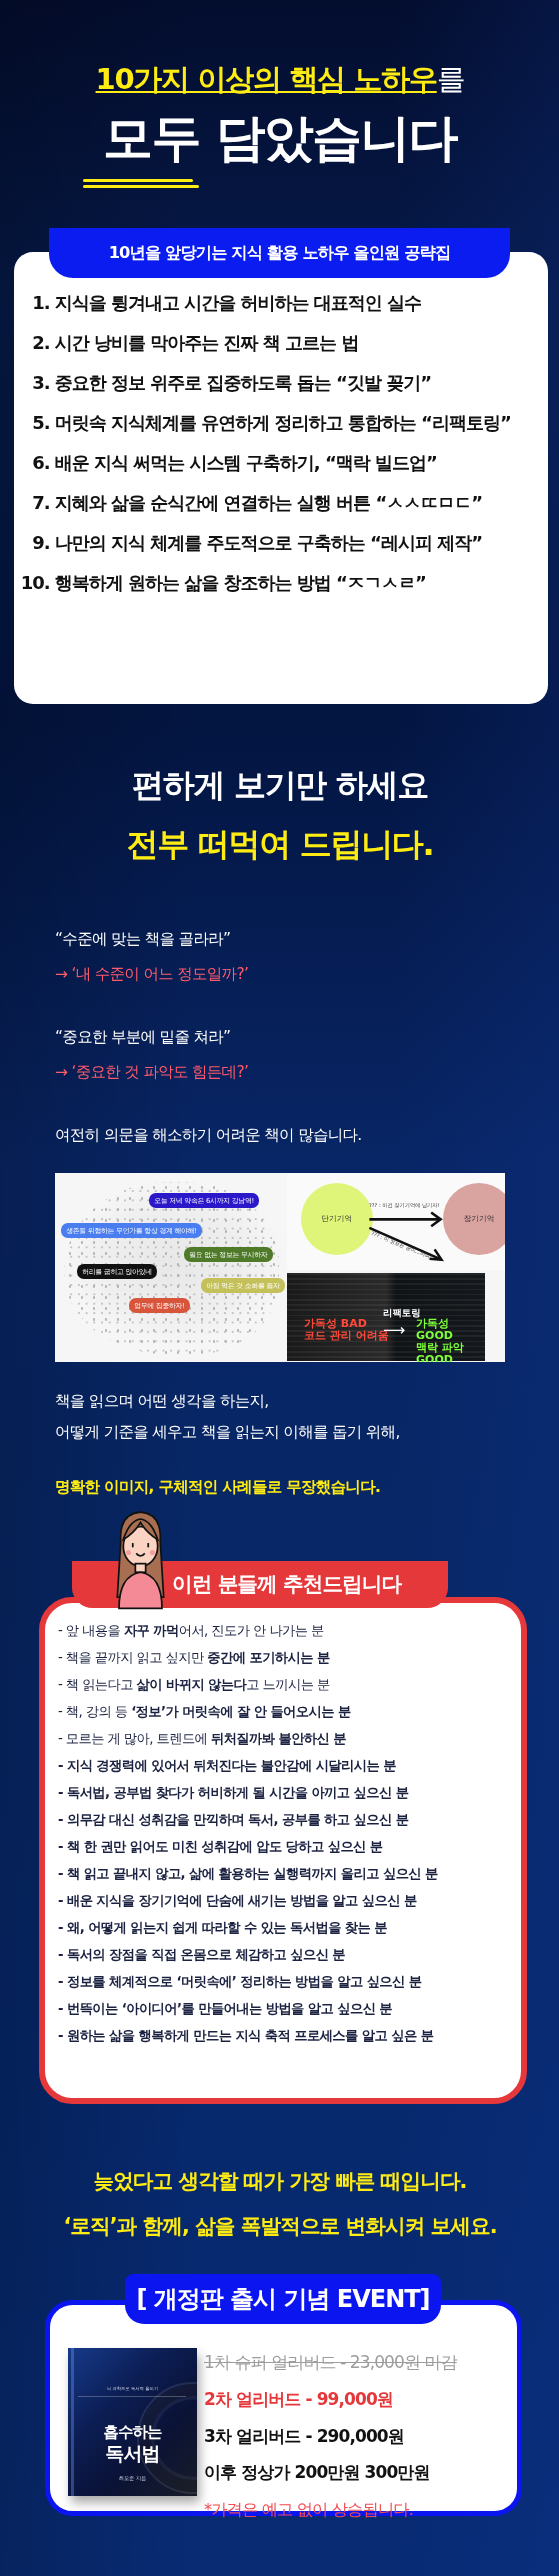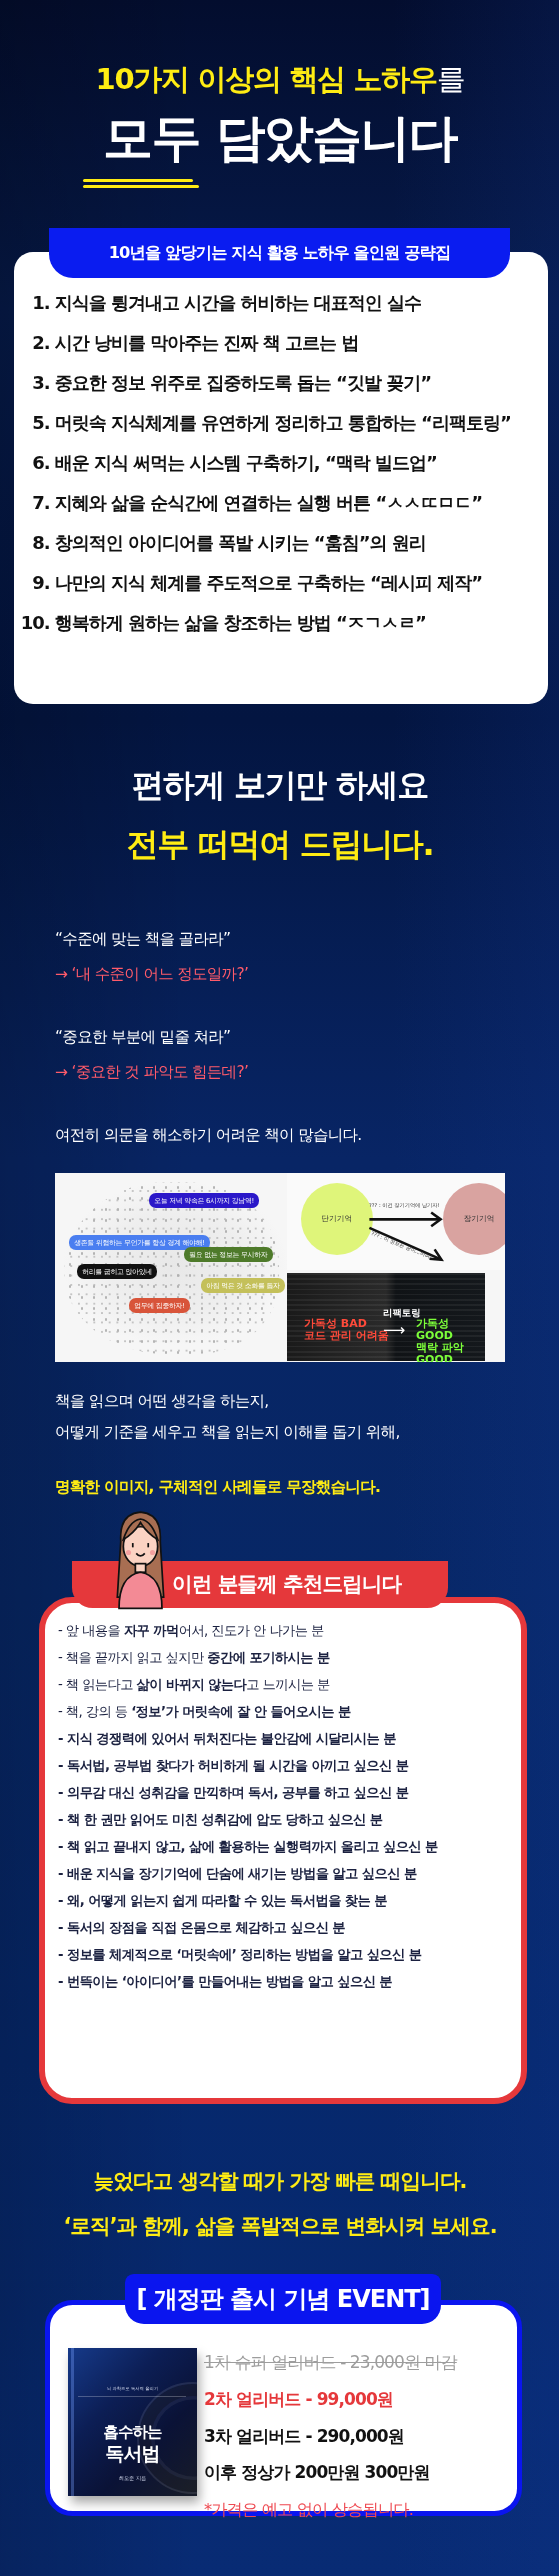--- a/index.html
+++ b/index.html
@@ -18,21 +18,21 @@
     background: linear-gradient(90deg, rgba(0,0,0,0.18) 0%, rgba(0,0,0,0) 35%, rgba(0,0,0,0) 70%, rgba(20,60,160,0.18) 100%);
     pointer-events: none;
   }
   .abs { position: absolute; }
 
   
   .hero-line1 {
     top: 60px; left: 0; width: 560px; text-align: center;
     font-size: 29px; font-weight: bold; letter-spacing: -1.3px;
   }
-  .hero-line1 .yellow { color: #ffec13; }
+  .hero-line1 .yellow { color: #ffec13; text-decoration: underline; }
   .hero-line1 .white { color: #ffffff; font-weight: normal; }
   .hero-line2 {
     top: 105px; left: 0; width: 560px; text-align: center;
     font-size: 50px; font-weight: bold; letter-spacing: -1.7px; color: #fff;
   }
   .underline1 { top: 179px; left: 83px; width: 110px; height: 3.4px; background: #ffec13; border-radius: 1.7px; }
   .underline2 { top: 185px; left: 83px; width: 116px; height: 3.4px; background: #ffec13; border-radius: 1.7px; }
 
   
   .list-card {
@@ -194,39 +194,38 @@
 
 <div class="abs list-card"></div>
 <div class="abs list-banner">10년을 앞당기는 지식 활용 노하우 올인원 공략집</div>
 <div class="abs list-items">
   <div class="list-item"><span class="num">1.</span><span>지식을 튕겨내고 시간을 허비하는 대표적인 실수</span></div>
   <div class="list-item"><span class="num">2.</span><span>시간 낭비를 막아주는 진짜 책 고르는 법</span></div>
   <div class="list-item"><span class="num">3.</span><span>중요한 정보 위주로 집중하도록 돕는 “깃발 꽂기”</span></div>
   <div class="list-item"><span class="num">5.</span><span>머릿속 지식체계를 유연하게 정리하고 통합하는 “리팩토링”</span></div>
   <div class="list-item"><span class="num">6.</span><span>배운 지식 써먹는 시스템 구축하기, “맥락 빌드업”</span></div>
   <div class="list-item"><span class="num">7.</span><span>지혜와 삶을 순식간에 연결하는 실행 버튼 “ㅅㅅㄸㅁㄷ”</span></div>
-  <div class="list-item"><span class="num">8.</span><span>창의적인 아이디어를 폭발 시키는 “훔침”의 원리</span></div>
   <div class="list-item"><span class="num">9.</span><span>나만의 지식 체계를 주도적으로 구축하는 “레시피 제작”</span></div>
   <div class="list-item"><span class="num">10.</span><span>행복하게 원하는 삶을 창조하는 방법 “ㅈㄱㅅㄹ”</span></div>
 </div>
 
 <div class="abs sec2-line1">편하게 보기만 하세요</div>
 <div class="abs sec2-line2">전부 떠먹여 드립니다.</div>
 
 <div class="abs quote" style="top:929px;">“수준에 맞는 책을 골라라”</div>
 <div class="abs quote-red" style="top:964px;">→ ‘내 수준이 어느 정도일까?’</div>
 <div class="abs quote" style="top:1027px;">“중요한 부분에 밑줄 쳐라”</div>
 <div class="abs quote-red" style="top:1062px;">→ ‘중요한 것 파악도 힘든데?’</div>
 <div class="abs body-text" style="top:1125px;">여전히 의문을 해소하기 어려운 책이 많습니다.</div>
 
 <div class="abs img-panel">
   <div class="brain-area">
     <div class="brain-net"></div>
     <div class="bubble" style="left:94px;top:20px;background:#2b18c9;text-align:center;">오늘 저녁 약속은 6시까지 강남역!</div>
-    <div class="bubble" style="left:6px;top:62px;background:#4a7ef0;margin-left:8px;">생존을 위협하는 무언가를 항상 경계 해야해!</div>
+    <div class="bubble" style="left:6px;top:50px;background:#4a7ef0;">생존을 위협하는 무언가를 항상 경계 해야해!</div>
     <div class="bubble" style="left:129px;top:74px;background:#4e7a2a;">필요 없는 정보는 무시하자</div>
     <div class="bubble" style="left:22px;top:91px;background:#111111;">허리를 굽히고 앉아있네</div>
     <div class="bubble" style="left:146px;top:105px;background:#c4c05a;">아침 먹은 것 소화를 돕자</div>
     <div class="bubble" style="left:74px;top:125px;background:#d8543a;">업무에 집중하자!</div>
   </div>
   <div class="memory-area">
     <div class="circle-short">단기기억</div>
     <div class="circle-long">장기기억</div>
     <svg style="position:absolute;left:0;top:0;" width="218" height="97" viewBox="0 0 254 113">
       <line x1="96" y1="54" x2="178" y2="54" stroke="#111" stroke-width="3"></line>
@@ -270,30 +269,32 @@
   <circle cx="47" cy="53" r="3" fill="#f4a0a0"></circle>
   <rect x="27" y="66" width="12" height="10" fill="#fbd3c3" stroke="#111" stroke-width="2"></rect>
   <path d="M8 118 Q8 80 33 76 Q58 80 58 118 Z" fill="#f38a95" stroke="#111" stroke-width="2"></path>
 </svg>
 
 <div class="abs rec-items">
   <div class="rec-item"><span>- 앞 내용을 </span><b>자꾸 까먹</b><span>어서, 진도가 안 나가는 분</span></div>
   <div class="rec-item"><span>- 책을 끝까지 읽고 싶지만 </span><b>중간에 포기하시는 분</b><span></span></div>
   <div class="rec-item"><span>- 책 읽는다고 </span><b>삶이 바뀌지 않는다</b><span>고 느끼시는 분</span></div>
   <div class="rec-item"><span>- 책, 강의 등 </span><b>‘정보’가 머릿속에 잘 안 들어오시는 분</b><span></span></div>
+  <div class="rec-item"><span>- 모르는 게 많아, 트렌드에 </span><b>뒤처질까봐 불안하신 분</b><span></span></div>
   <div class="rec-item"><span></span><b>- 지식 경쟁력에 있어서 뒤처진다는 불안감에 시달리시는 분</b><span></span></div>
   <div class="rec-item"><span></span><b>- 독서법, 공부법 찾다가 허비하게 될 시간을 아끼고 싶으신 분</b><span></span></div>
   <div class="rec-item"><span></span><b>- 의무감 대신 성취감을 만끽하며 독서, 공부를 하고 싶으신 분</b><span></span></div>
   <div class="rec-item"><span></span><b>- 책 한 권만 읽어도 미친 성취감에 압도 당하고 싶으신 분</b><span></span></div>
   <div class="rec-item"><span></span><b>- 책 읽고 끝내지 않고, 삶에 활용하는 실행력까지 올리고 싶으신 분</b><span></span></div>
   <div class="rec-item"><span></span><b>- 배운 지식을 장기기억에 단숨에 새기는 방법을 알고 싶으신 분</b><span></span></div>
   <div class="rec-item"><span></span><b>- 왜, 어떻게 읽는지 쉽게 따라할 수 있는 독서법을 찾는 분</b><span></span></div>
   <div class="rec-item"><span></span><b>- 독서의 장점을 직접 온몸으로 체감하고 싶으신 분</b><span></span></div>
   <div class="rec-item"><span></span><b>- 정보를 체계적으로 ‘머릿속에’ 정리하는 방법을 알고 싶으신 분</b><span></span></div>
   <div class="rec-item"><span></span><b>- 번뜩이는 ‘아이디어’를 만들어내는 방법을 알고 싶으신 분</b><span></span></div>
+  <div class="rec-item"><span></span><b>- 원하는 삶을 행복하게 만드는 지식 축적 프로세스를 알고 싶은 분</b><span></span></div>
 </div>
 
 <div class="abs cta1">늦었다고 생각할 때가 가장 빠른 때입니다.</div>
 <div class="abs cta2">‘로직’과 함께, 삶을 폭발적으로 변화시켜 보세요.</div>
 
 <div class="abs event-card"></div>
 <div class="abs event-banner">[ 개정판 출시 기념 EVENT]</div>
 <div class="abs book">
   <div class="book-spine"></div>
   <div class="book-ring"></div>

